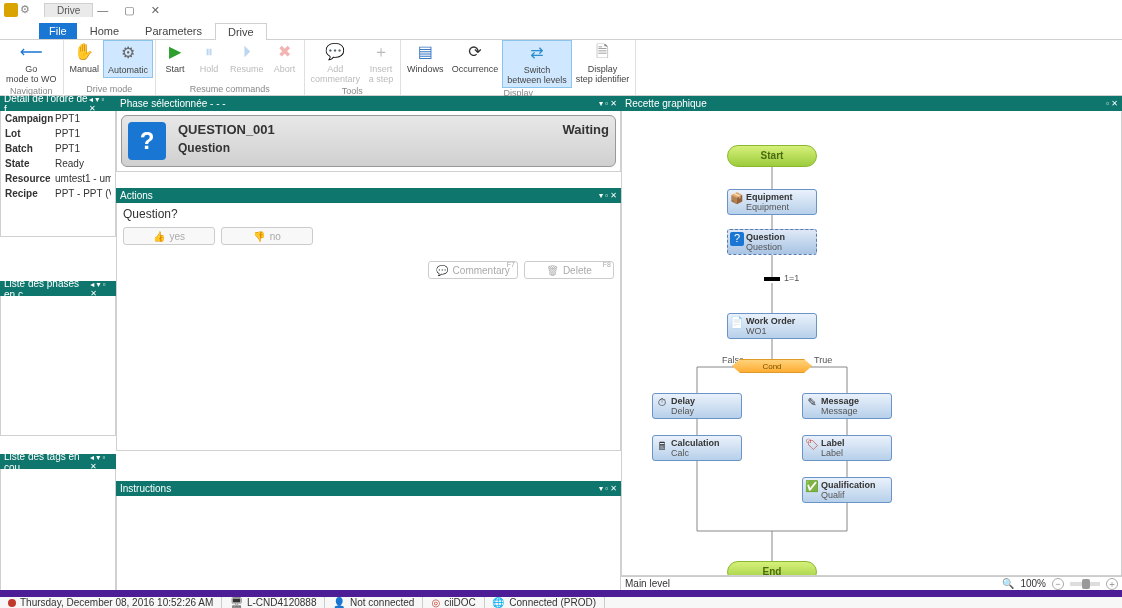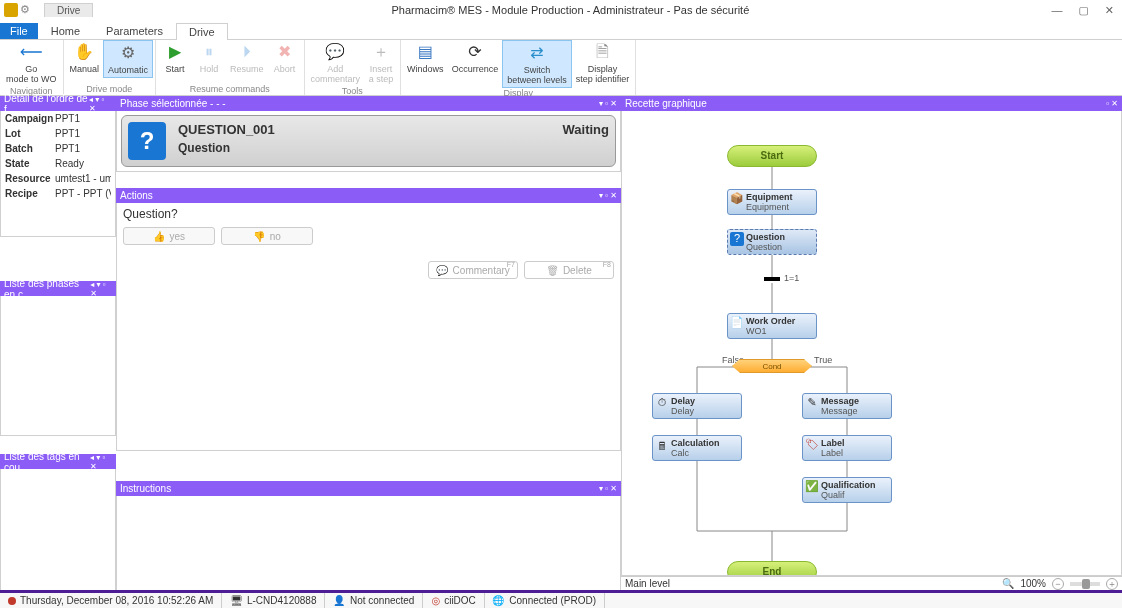--- a/index.html
+++ b/index.html
@@ -9,41 +9,41 @@
 .titlebar { height: 20px; background: #fff; display: flex; align-items: center; padding: 0 4px; }
 .titlebar .app-icons { display: flex; gap: 2px; }
 .titlebar .app-icons .ic { width: 14px; height: 14px; display: inline-block; }
 .titlebar .qat-tab { margin-left: 10px; background: #eaeaea; padding: 1px 12px; font-size: 10px; color: #555; border: 1px solid #d0d0d0; border-bottom: none; }
 .titlebar .title { flex: 1; text-align: center; font-size: 11px; color: #333; }
 .titlebar .winbtns { display: flex; gap: 8px; color: #666; }
 .titlebar .winbtns span { padding: 0 4px; cursor: default; }
 
 
 .tabs { height: 20px; display: flex; align-items: flex-end; border-bottom: 1px solid #d0d0d0; background: #fff; }
-.tabs .file { background: #1976d2; color: #fff; padding: 2px 10px; font-size: 11px; }
+.tabs .file { background: #1976d2; color: #fff; padding: 2px 10px; font-size: 11px; margin-left: 39px; }
 .tabs .tab { padding: 2px 12px; font-size: 11px; color: #444; border: 1px solid transparent; border-bottom: none; }
 .tabs .tab.active { border-color: #d0d0d0; background: #fff; margin-bottom: -1px; }
 
 
 .ribbon { height: 56px; background: #fff; border-bottom: 1px solid #d0d0d0; display: flex; }
 .group { border-right: 1px solid #e0e0e0; display: flex; flex-direction: column; padding: 0 2px; }
 .group .items { flex: 1; display: flex; align-items: flex-start; }
 .group .glabel { text-align: center; font-size: 9px; color: #888; padding-bottom: 1px; }
 .rbtn { display: flex; flex-direction: column; align-items: center; justify-content: flex-start; padding: 2px 4px; font-size: 9px; color: #444; min-width: 34px; text-align: center; line-height: 10px; cursor: default; }
 .rbtn.active { background: #cfe8ff; border: 1px solid #8cc4f0; }
 .rbtn.disabled { color: #bbb; }
 .rbtn .ricon { width: 20px; height: 20px; margin-bottom: 2px; display: flex; align-items: center; justify-content: center; font-size: 16px; }
 
 
 .workarea { position: absolute; top: 96px; left: 0; right: 0; bottom: 18px; display: flex; }
 .leftcol { width: 116px; display: flex; flex-direction: column; }
 .midcol { width: 505px; display: flex; flex-direction: column; gap: 16px; }
 .rightcol { flex: 1; display: flex; flex-direction: column; }
 
-.panel-hdr { background: #8b5cf6; color: #fff; height: 15px; font-size: 10px; display: flex; align-items: center; padding: 0 4px; justify-content: space-between; }
+.panel-hdr { background: #0f766e; color: #fff; height: 15px; font-size: 10px; display: flex; align-items: center; padding: 0 4px; justify-content: space-between; }
 .panel-hdr .htools { display: flex; gap: 4px; font-size: 8px; }
 .panel-body { background: #fff; border: 1px solid #d0d0d0; border-top: none; overflow: hidden; }
 
 
 .detail-row { display: flex; font-size: 10px; padding: 2px 4px; }
 .detail-row .k { width: 50px; font-weight: bold; }
 .detail-row .v { flex: 1; white-space: nowrap; overflow: hidden; }
 
 
 .phase-box { margin: 4px; border: 1px solid #999; border-radius: 6px; background: linear-gradient(#e8e8e8,#d0d0d0); display: flex; padding: 6px; }
@@ -71,36 +71,35 @@
 .terminal { position: absolute; width: 90px; height: 22px; border-radius: 11px; background: linear-gradient(#d6f07a,#9ccc3c); border: 1px solid #8ab82e; text-align: center; font-size: 10px; line-height: 20px; font-weight: bold; color: #4a6b0f; }
 .diamond { position: absolute; width: 80px; height: 14px; background: linear-gradient(#ffd27a,#ffad33); transform: scaleX(1); clip-path: polygon(10% 0, 90% 0, 100% 50%, 90% 100%, 10% 100%, 0 50%); text-align: center; font-size: 8px; line-height: 13px; color: #7a5200; border: 1px solid #e09a2a; }
 .flowlabel { position: absolute; font-size: 9px; color: #555; }
 .flowbar { position: absolute; width: 16px; height: 4px; background: #000; }
 
 .main-level { border-top: 1px solid #ccc; height: 14px; font-size: 10px; padding: 0 4px; display: flex; align-items: center; justify-content: space-between; }
 .zoom { display: flex; align-items: center; gap: 6px; font-size: 10px; }
 .zoom .circ { width: 12px; height: 12px; border: 1px solid #aaa; border-radius: 50%; text-align: center; line-height: 10px; font-size: 9px; color: #888; }
 
 
-.statusbar { position: absolute; bottom: 0; left: 0; right: 0; height: 18px; border-top: 3px solid #4c1d95; background: #f7f7f7; display: flex; align-items: center; font-size: 10px; }
+.statusbar { position: absolute; bottom: 0; left: 0; right: 0; height: 18px; border-top: 7px solid #4c1d95; background: #f7f7f7; display: flex; align-items: center; font-size: 10px; }
 .statusbar .sseg { border-right: 1px solid #ccc; padding: 0 8px; display: flex; align-items: center; gap: 4px; height: 100%; }
 .dot { width: 8px; height: 8px; border-radius: 50%; display: inline-block; }
 
 svg.connector { position: absolute; top: 0; left: 0; pointer-events: none; }
 </style>
 </head>
 <body>
 
 <div class="titlebar">
   <div class="app-icons">
     <span class="ic" style="background:#d9a400;border-radius:2px"></span>
     <span class="ic" style="color:#888">⚙</span>
   </div>
   <div class="qat-tab">Drive</div>
-  <div class="title">Pharmacim® MES - Module Production - Administrateur - Pas de sécurité</div>
   <div class="winbtns">
     <span>—</span>
     <span>▢</span>
     <span>✕</span>
   </div>
 </div>
 
 <div class="tabs">
   <div class="file">File</div>
   <div class="tab">Home</div>

